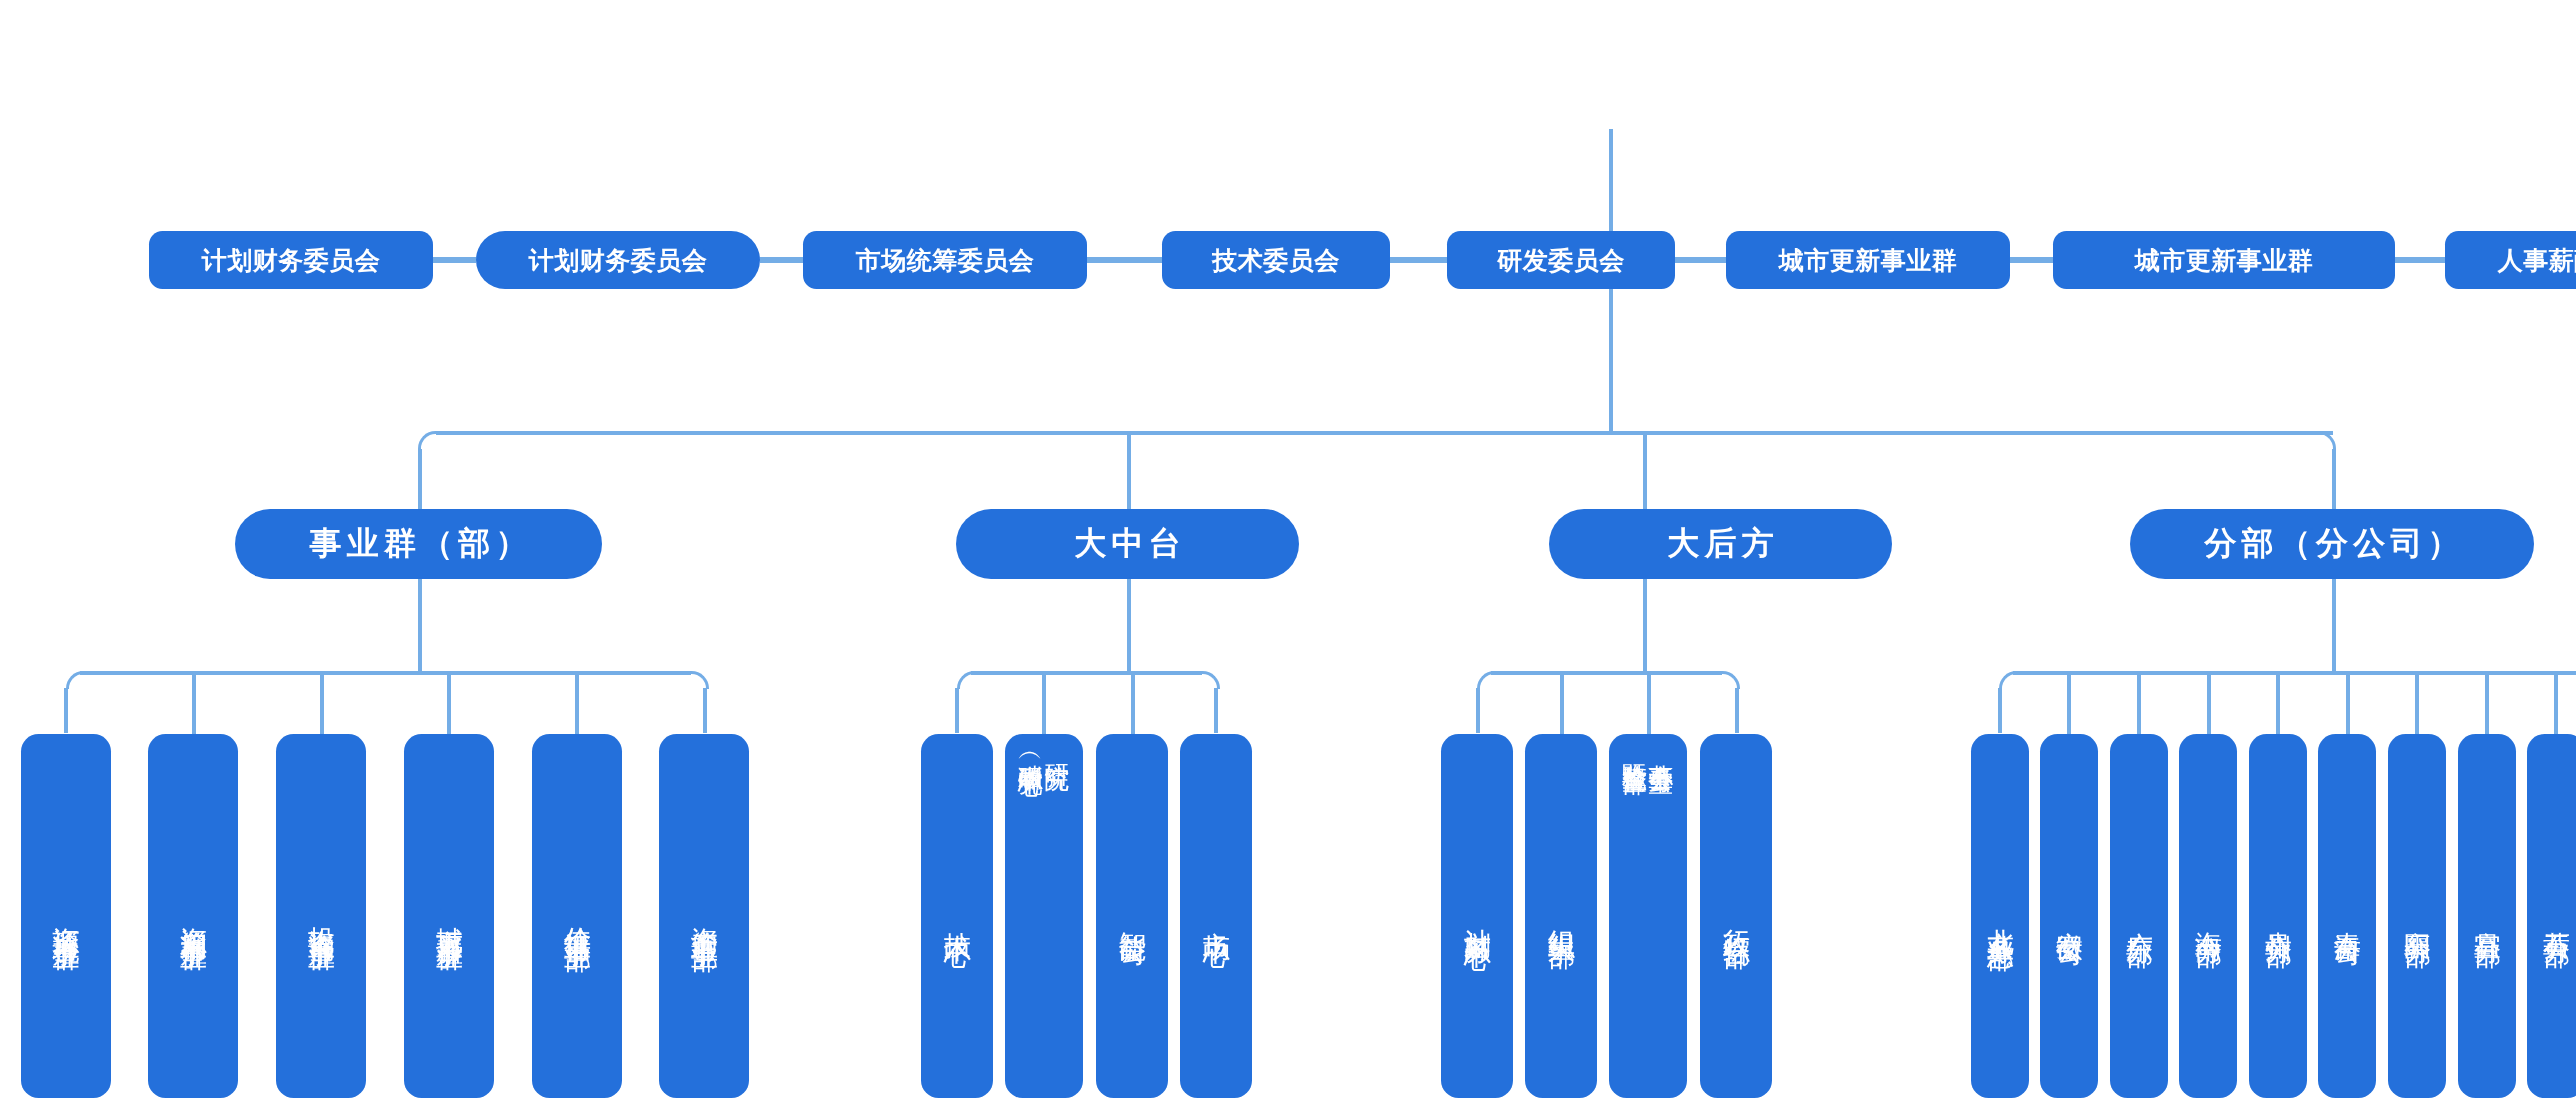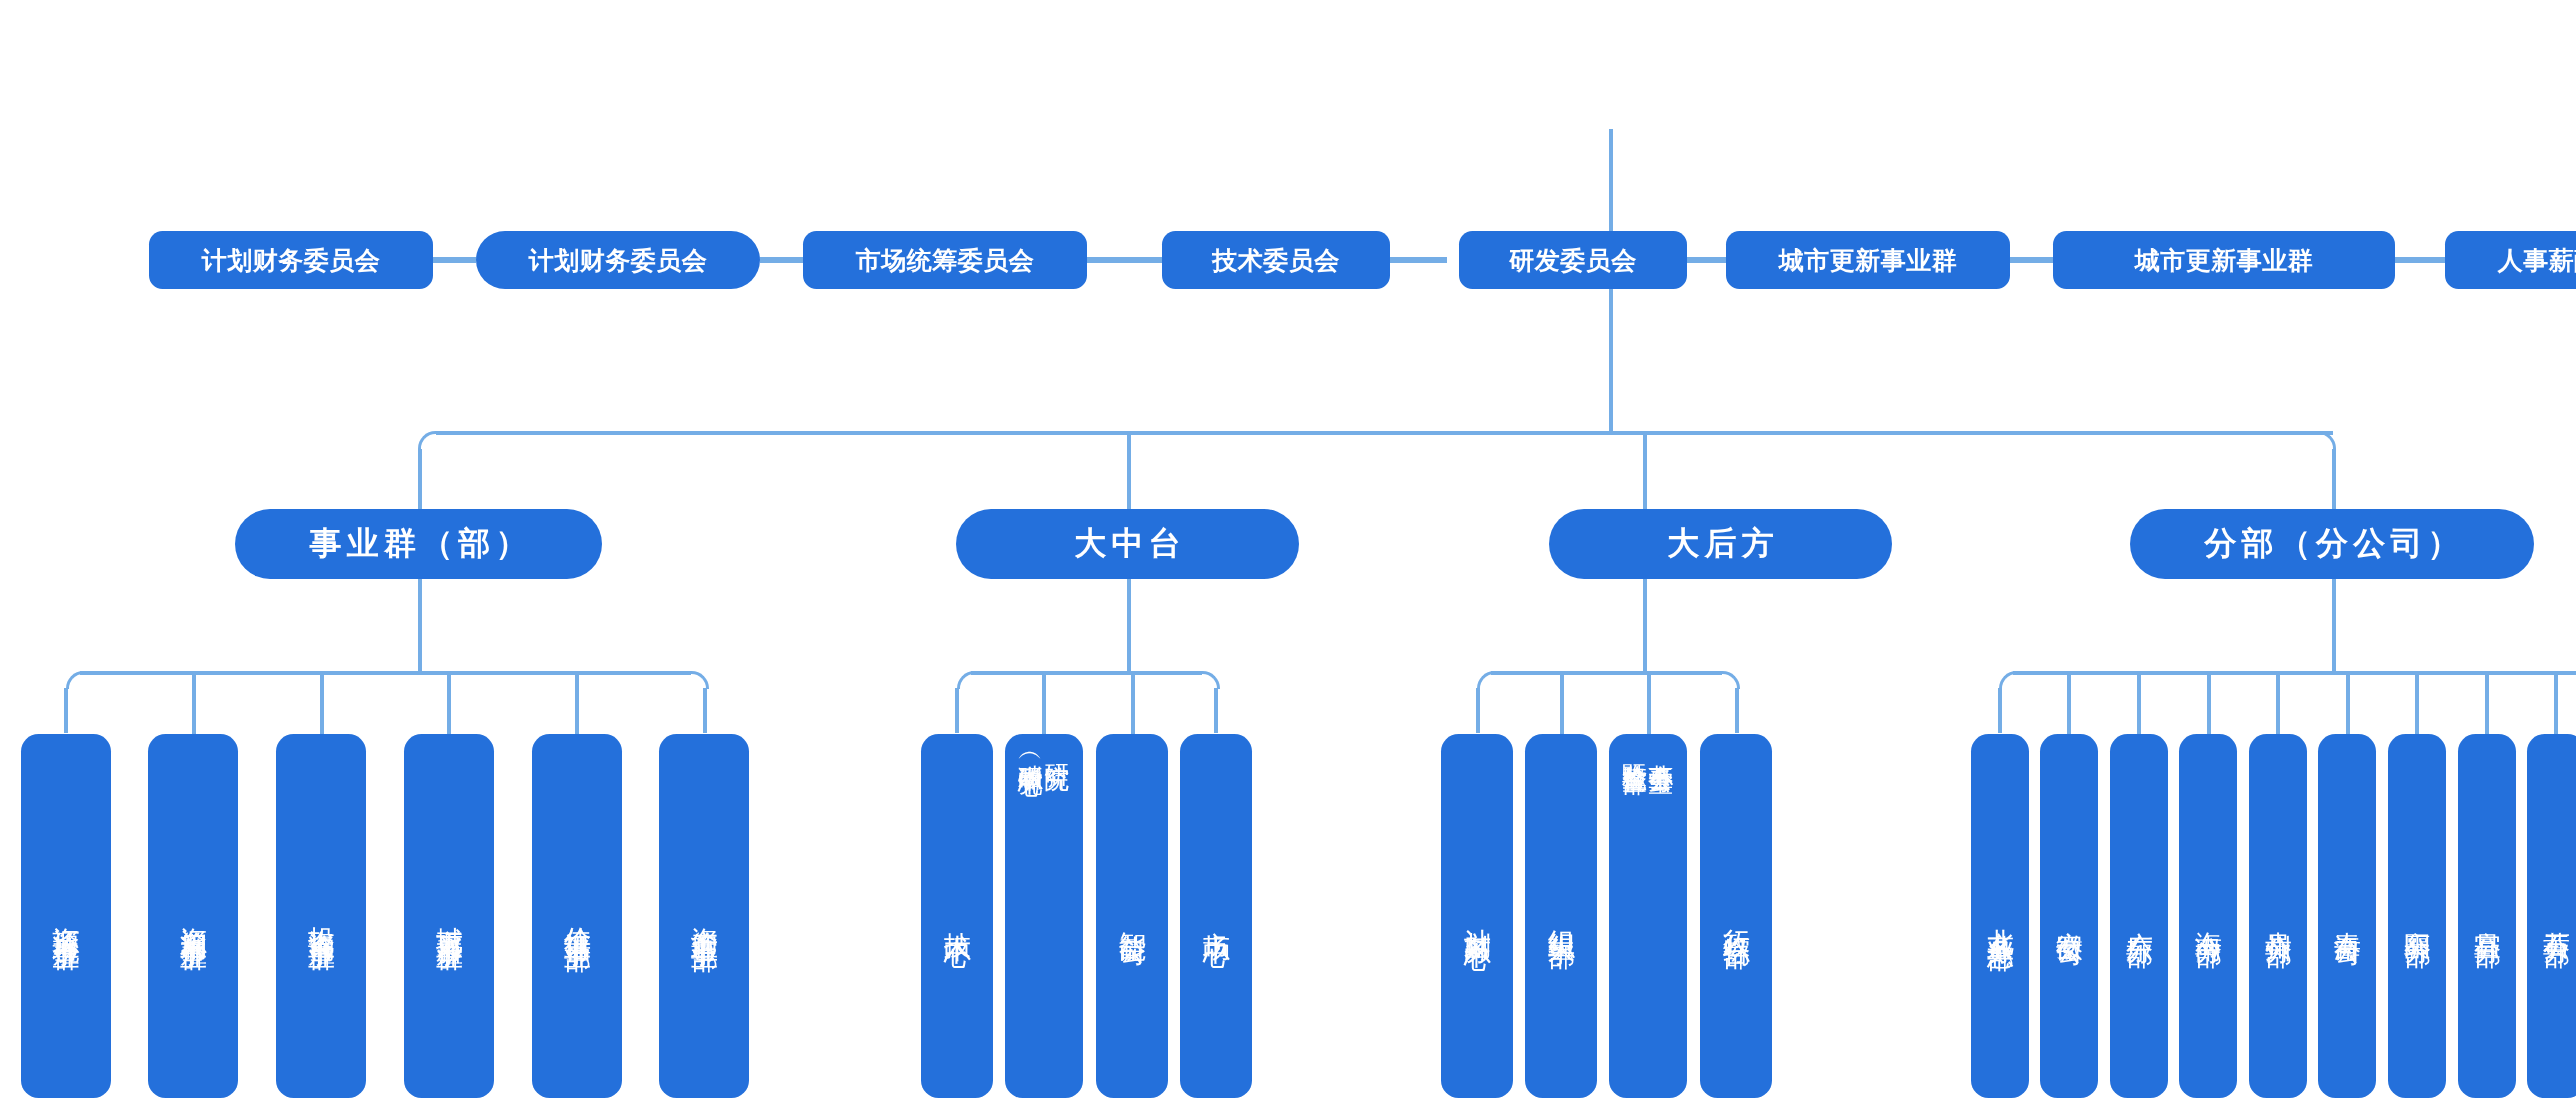--- a/index.html
+++ b/index.html
@@ -137,21 +137,21 @@
       </div>
       <div class="cconn" style="left: 760px; width: 43px;"></div>
       <div class="node committee" style="left: 803px; width: 284px;">
         <span>市场统筹委员会</span>
       </div>
       <div class="cconn" style="left: 1087px; width: 76px;"></div>
       <div class="node committee" style="left: 1162px; width: 228px;">
         <span>技术委员会</span>
       </div>
       <div class="cconn" style="left: 1390px; width: 57px;"></div>
-      <div class="node committee" style="left: 1447px; width: 228px; margin-left: 12px;">
+      <div class="node committee" style="left: 1447px; width: 228px;">
         <span>研发委员会</span>
       </div>
       <div class="cconn" style="left: 1674px; width: 52px;"></div>
       <div class="node committee" style="left: 1726px; width: 284px;">
         <span>城市更新事业群</span>
       </div>
       <div class="cconn" style="left: 2010px; width: 43px;"></div>
       <div class="node committee" style="left: 2053px; width: 342px;">
         <span>城市更新事业群</span>
       </div>

